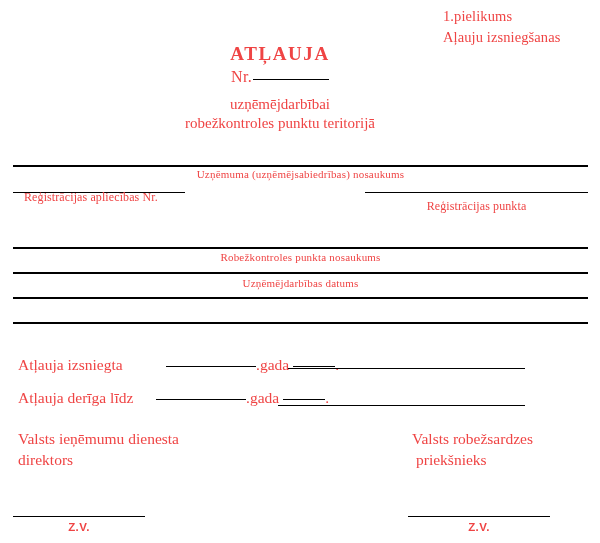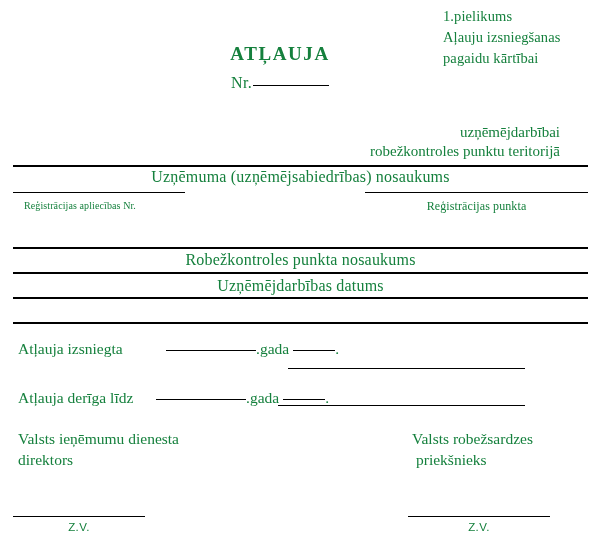--- a/index.html
+++ b/index.html
@@ -6,21 +6,21 @@
     margin: 0;
     padding: 0;
     background: #ffffff;
   }
   #page {
     position: relative;
     width: 600px;
     height: 543px;
     background: #ffffff;
     font-family: "Liberation Serif", "DejaVu Serif", serif;
-    color: #15803d;
+    color: #ef4444;
     overflow: hidden;
   }
 
   
   .annex {
     position: absolute;
     left: 443px;
     top: 6px;
     width: 150px;
     font-size: 14.5px;
@@ -37,43 +37,42 @@
     width: 560px;
     text-align: center;
   }
   .title-main {
     font-size: 19px;
     letter-spacing: 1.6px;
     line-height: 22px;
     font-weight: bold;
   }
   .title-nr-row {
-    margin-top: 8px;
+    margin-top: 2px;
     font-size: 16px;
     line-height: 20px;
     letter-spacing: 0.3px;
   }
   .nr-rule {
     display: inline-block;
     width: 76px;
     border-bottom: 1.5px solid #000;
     height: 0;
     vertical-align: 2px;
     margin-left: 1px;
   }
 
   .subtitle-block {
     position: absolute;
     left: 0;
     top: 95px;
     width: 560px;
-    text-align: right;
+    text-align: center;
     font-size: 15px;
     line-height: 19px;
-    margin-top: 28px;
   }
 
   
   .rule {
     position: absolute;
     left: 13px;
     width: 575px;
     height: 0;
     border-top: 2.2px solid #000;
   }
@@ -82,21 +81,21 @@
   .rule.r3 { top: 272px; }
   .rule.r4 { top: 297px; }
   .rule.r5 { top: 322px; }
 
   
   .rule-caption {
     position: absolute;
     left: 13px;
     width: 575px;
     text-align: center;
-    font-size: 16px;
+    font-size: 11px;
     letter-spacing: 0.2px;
   }
   .cap-nosaukums  { top: 168px; }
   .cap-robezk     { top: 251px; }
   .cap-veids      { top: 277px; }
 
   
   .reg-line-left {
     position: absolute;
     left: 13px;
@@ -109,43 +108,43 @@
     position: absolute;
     left: 365px;
     top: 192px;
     width: 223px;
     height: 0;
     border-top: 1.6px solid #000;
   }
   .reg-cap-left {
     position: absolute;
     left: 24px;
-    top: 200px;
-    font-size: 10px;
+    top: 190px;
+    font-size: 12px;
     letter-spacing: 0.1px;
   }
   .reg-cap-right {
     position: absolute;
     left: 365px;
     top: 199px;
     width: 223px;
     text-align: center;
     font-size: 12px;
     letter-spacing: 0.1px;
   }
 
   
   .date-row {
     position: absolute;
     left: 18px;
     font-size: 15.5px;
     line-height: 18px;
     white-space: nowrap;
   }
-  .date-row.row-issued { top: 340px; }
+  .date-row.row-issued { top: 356px; }
   .date-row.row-valid  { top: 389px; }
 
   .date-row .lbl { display: inline-block; }
   .date-row.row-issued .lbl { width: 148px; }
   .date-row.row-valid  .lbl { width: 138px; }
 
   .blank-long {
     display: inline-block;
     width: 90px;
     border-bottom: 1.4px solid #000;
@@ -203,35 +202,34 @@
     left: 408px;
     top: 516px;
     width: 142px;
     height: 0;
     border-top: 1.6px solid #000;
   }
   .zv-cap {
     position: absolute;
     font-size: 11.5px;
     font-family: "Liberation Sans", sans-serif;
-    font-weight: normal;
+    font-weight: bold;
     letter-spacing: 0.4px;
   }
   .zv-cap-left  { left: 13px;  top: 521px; width: 132px; text-align: center; }
   .zv-cap-right { left: 408px; top: 521px; width: 142px; text-align: center; }
 </style>
 </head>
 <body>
 
 <div id="page">
 
   <div class="annex">
     <div>1.pielikums</div>
     <div>Aļauju izsniegšanas</div>
-    <div>pagaidu kārtībai</div>
   </div>
 
   <div class="title-block">
     <div class="title-main">ATĻAUJA</div>
     <div class="title-nr-row">
       <span>Nr.</span><span class="nr-rule"></span>
     </div>
   </div>
 
   <div class="subtitle-block">

